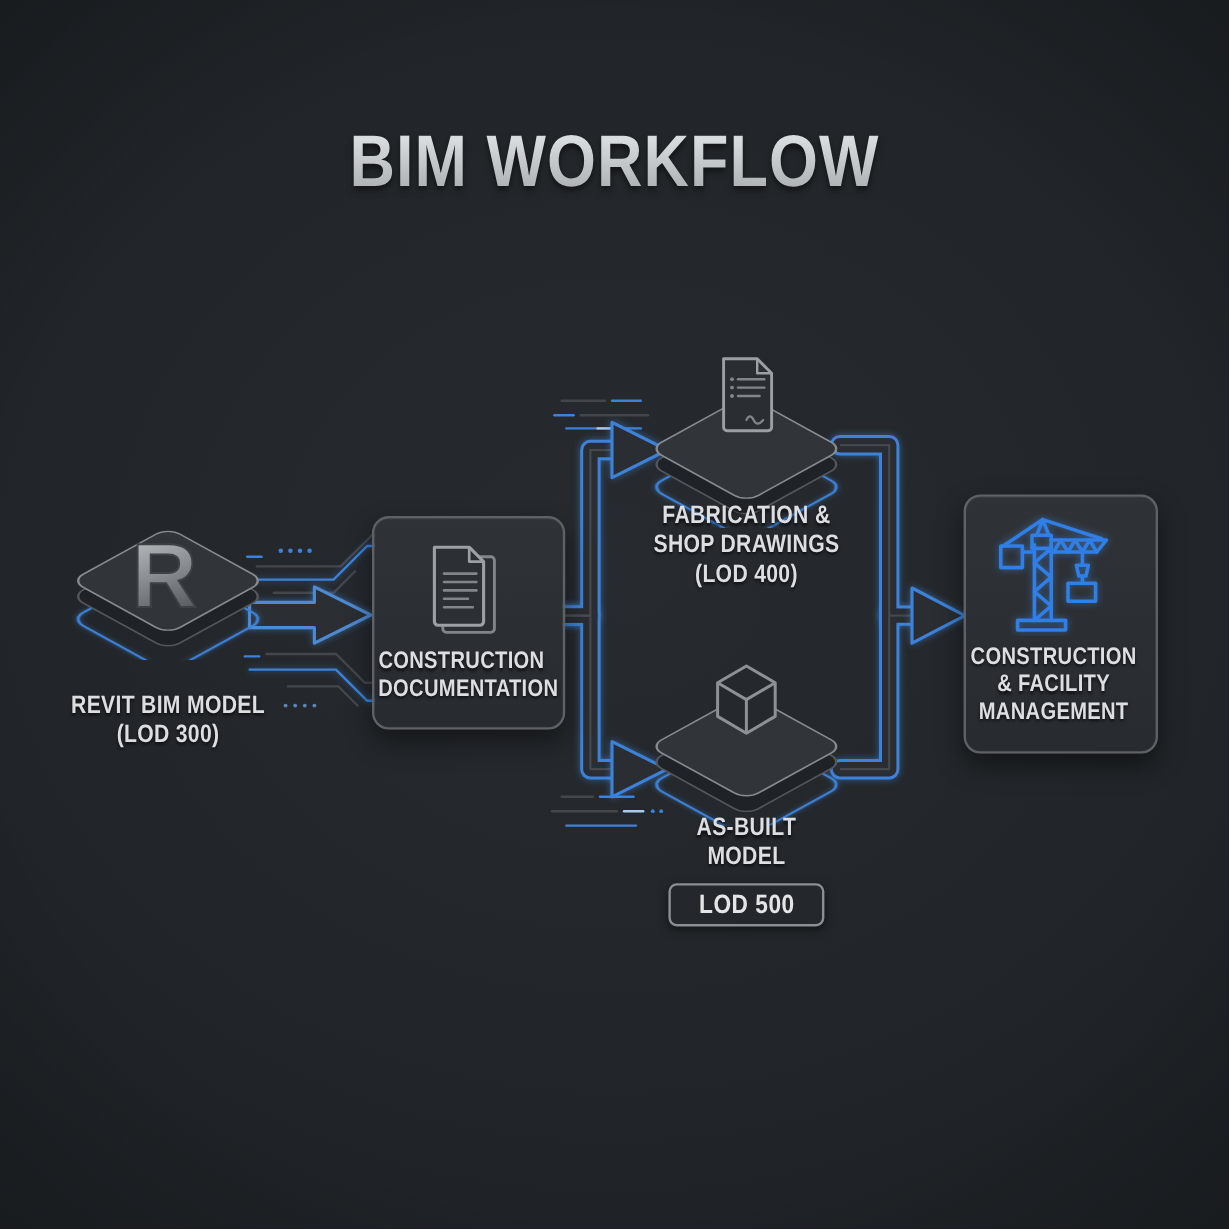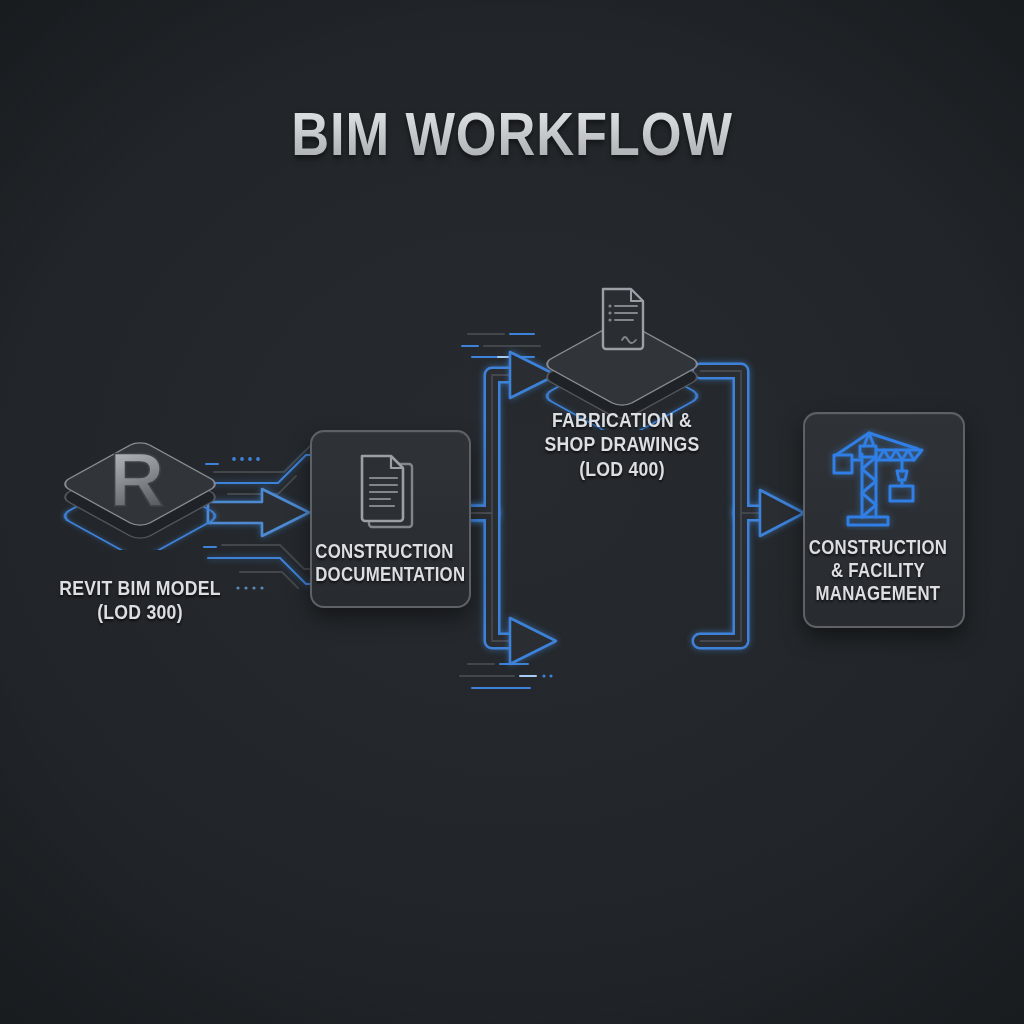--- a/index.html
+++ b/index.html
@@ -168,21 +168,21 @@
       <path d="M10,6 h29 l12,12 v50 a3,3 0 0 1 -3,3 H13 a3,3 0 0 1 -3,-3 z" fill="#2c3035" stroke="#9aa0a5" stroke-width="2.6" stroke-linejoin="round"></path>
       <path d="M39,6 v12 h12" fill="none" stroke="#9aa0a5" stroke-width="2.2" stroke-linejoin="round"></path>
       <path d="M18,28 h27 M18,35 h27 M18,42 h27 M18,49 h20 M18,56 h24" stroke="#82868b" stroke-width="2.2" stroke-linecap="round"></path>
     </svg>
     <div class="node-label" style="left:-10px;top:108px;width:165px;font-size:20px;">
       <div class="ln">CONSTRUCTION</div>
       <div class="ln">DOCUMENTATION</div>
     </div>
   </div>
 
-  <div class="abs node" style="left:505px;top:280px;width:234px;height:210px;">
+  <div class="abs node" style="left:505px;top:290px;width:234px;height:210px;">
     <svg class="abs" style="left:37px;top:40px;" width="160" height="110" viewBox="0 0 160 110">
       <g transform="translate(80,76) scale(1,0.55) rotate(45)">
         <rect x="-57" y="-57" width="114" height="114" rx="14" fill="none" stroke="#3d82d8" stroke-width="2.6" class="gb"></rect>
       </g>
       <g transform="translate(80,57) scale(1,0.55) rotate(45)">
         <rect x="-57" y="-57" width="114" height="114" rx="14" fill="#1f2226" stroke="#53575c" stroke-width="2"></rect>
       </g>
       <g transform="translate(80,44) scale(1,0.55) rotate(45)">
         <rect x="-57" y="-57" width="114" height="114" rx="14" fill="#31353a" stroke="#878b90" stroke-width="2"></rect>
       </g>
@@ -198,20 +198,44 @@
         <path d="M18,34 h18" stroke="#82868b" stroke-width="2" stroke-linecap="round"></path>
       <path d="M25,54 q3,-6 6,0 t8,0" fill="none" stroke="#82868b" stroke-width="1.8" stroke-linecap="round"></path>
     </svg>
     <div class="node-label" style="left:0;top:128px;width:234px;font-size:21px;">
       <div class="ln">FABRICATION &amp;</div>
       <div class="ln">SHOP DRAWINGS</div>
       <div class="ln">(LOD 400)</div>
     </div>
   </div>
 
+  <div class="abs node" style="left:505px;top:540px;width:234px;height:250px;">
+    <svg class="abs" style="left:37px;top:38px;" width="160" height="110" viewBox="0 0 160 110">
+      <g transform="translate(80,76) scale(1,0.55) rotate(45)">
+        <rect x="-57" y="-57" width="114" height="114" rx="14" fill="none" stroke="#3d82d8" stroke-width="2.6" class="gb"></rect>
+      </g>
+      <g transform="translate(80,57) scale(1,0.55) rotate(45)">
+        <rect x="-57" y="-57" width="114" height="114" rx="14" fill="#1f2226" stroke="#53575c" stroke-width="2"></rect>
+      </g>
+      <g transform="translate(80,44) scale(1,0.55) rotate(45)">
+        <rect x="-57" y="-57" width="114" height="114" rx="14" fill="#31353a" stroke="#878b90" stroke-width="2"></rect>
+      </g>
+    </svg>
+    <svg class="abs" style="left:87px;top:11px;" width="60" height="66" viewBox="0 0 60 66">
+      <polygon points="30,4 54,18 54,46 30,60 6,46 6,18" fill="#25282c" stroke="#8d9196" stroke-width="2.5" stroke-linejoin="round"></polygon>
+      <path d="M6,18 L30,32 L54,18 M30,32 V60" fill="none" stroke="#8d9196" stroke-width="2.5" stroke-linejoin="round"></path>
+    </svg>
+    <div class="node-label" style="left:0;top:138px;width:234px;font-size:21px;">
+      <div class="ln">AS-BUILT</div>
+      <div class="ln">MODEL</div>
+    </div>
+    <div class="abs" style="left:0;top:196px;width:234px;text-align:center;">
+      <span class="badge"><span class="badge-inner">LOD 500</span></span>
+    </div>
+  </div>
 
   <div class="panel node" style="left:803px;top:412px;width:146px;height:212px;">
     <svg class="abs" style="left:21px;top:14px;" width="104" height="102" viewBox="0 0 104 102">
       <g fill="none" stroke="#2f7fe6" stroke-width="3" stroke-linejoin="round" stroke-linecap="round" class="gb">
         <rect x="22" y="89" width="40" height="8"></rect>
         <path d="M36,89 V26 M50,89 V26"></path>
         <path d="M36,89 L50,77 L36,65 L50,53 L36,41 L50,29"></path>
         <rect x="34" y="18" width="16" height="11"></rect>
         <path d="M38,18 L43,5 L48,18"></path>
         <path d="M43,5 L10,27 M43,5 L92,21"></path>

